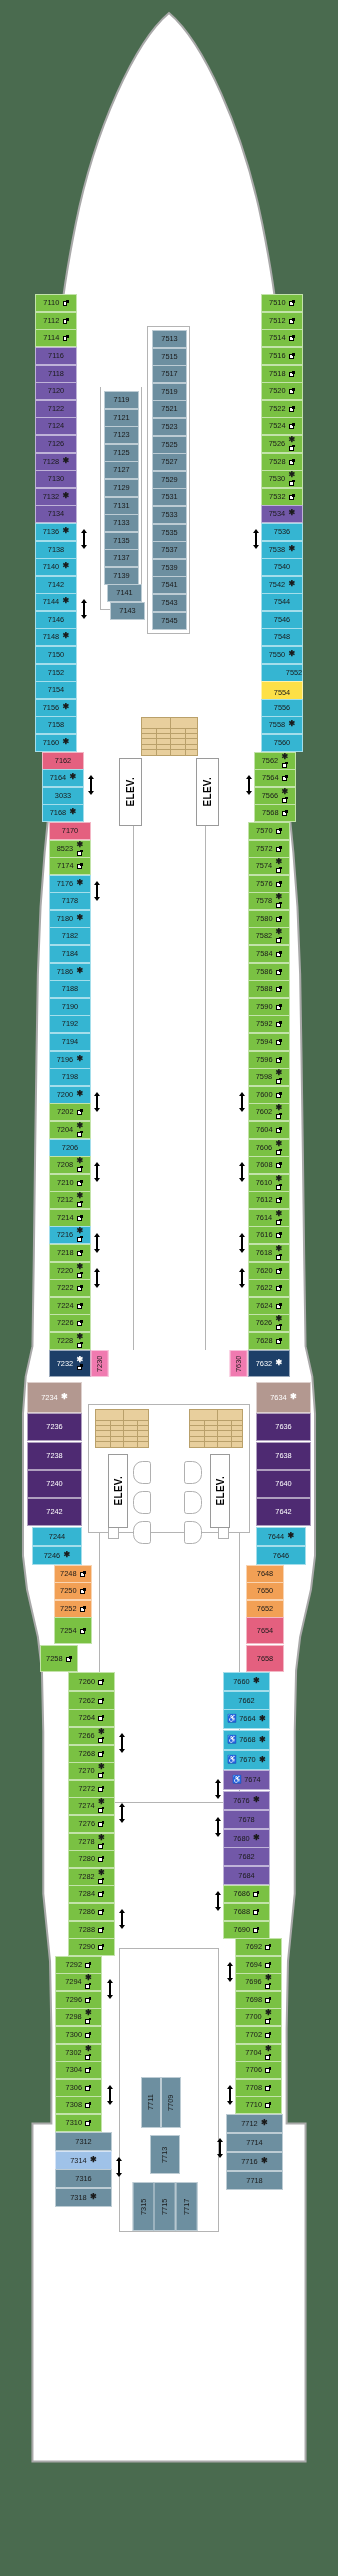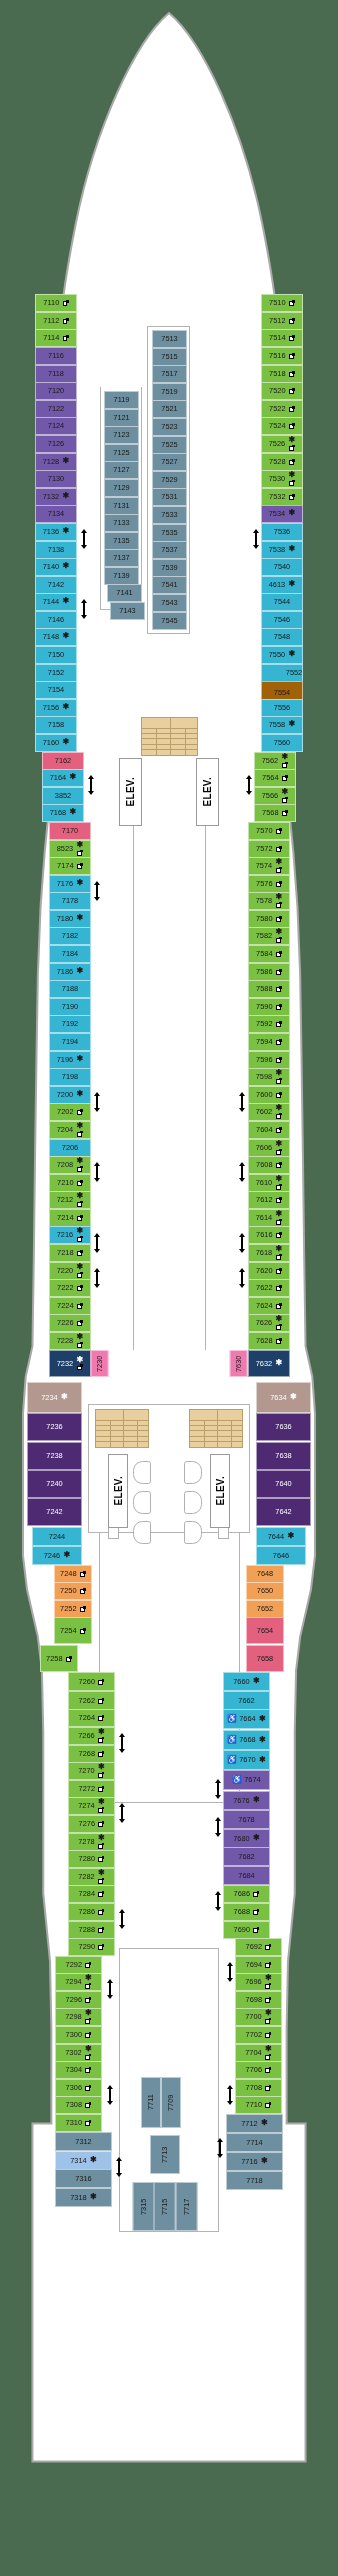--- a/index.html
+++ b/index.html
@@ -378,21 +378,21 @@
       <div class="cab lbl-c" style="left: 42px; top: 752px; width: 42px; height: 17.6px; background: rgb(228, 96, 127);">
         <span class="num">7162</span>
       </div>
       <div class="cab lbl-c" style="left: 42px; top: 769px; width: 42px; height: 17.6px; background: rgb(53, 181, 210);">
         <span class="num">7164</span>
         <span class="icons">
           <span class="ast">✱</span>
         </span>
       </div>
       <div class="cab lbl-c" style="left: 42px; top: 787px; width: 42px; height: 17.6px; background: rgb(53, 181, 210);">
-        <span class="num">3852</span>
+        <span class="num">3033</span>
       </div>
       <div class="cab lbl-c" style="left: 42px; top: 804px; width: 42px; height: 17.6px; background: rgb(53, 181, 210);">
         <span class="num">7168</span>
         <span class="icons">
           <span class="ast">✱</span>
         </span>
       </div>
       <div class="cab lbl-c" style="left: 49px; top: 822px; width: 42px; height: 17.6px; background: rgb(228, 96, 127);">
         <span class="num">7170</span>
       </div>
@@ -975,21 +975,21 @@
       <div class="cab lbl-c" style="left: 261px; top: 541px; width: 42px; height: 17.6px; background: rgb(53, 181, 210);">
         <span class="num">7538</span>
         <span class="icons">
           <span class="ast">✱</span>
         </span>
       </div>
       <div class="cab lbl-c" style="left: 261px; top: 558px; width: 42px; height: 17.6px; background: rgb(53, 181, 210);">
         <span class="num">7540</span>
       </div>
       <div class="cab lbl-c" style="left: 261px; top: 576px; width: 42px; height: 17.6px; background: rgb(53, 181, 210);">
-        <span class="num">4613</span>
+        <span class="num">7542</span>
         <span class="icons">
           <span class="ast">✱</span>
         </span>
       </div>
       <div class="cab lbl-c" style="left: 261px; top: 593px; width: 42px; height: 17.6px; background: rgb(53, 181, 210);">
         <span class="num">7544</span>
       </div>
       <div class="cab lbl-c" style="left: 261px; top: 611px; width: 42px; height: 17.6px; background: rgb(53, 181, 210);">
         <span class="num">7546</span>
       </div>
@@ -998,21 +998,21 @@
       </div>
       <div class="cab lbl-c" style="left: 261px; top: 646px; width: 42px; height: 17.6px; background: rgb(53, 181, 210);">
         <span class="num">7550</span>
         <span class="icons">
           <span class="ast">✱</span>
         </span>
       </div>
       <div class="cab lbl-c" style="left: 261px; top: 664px; width: 42px; height: 17.6px; background: rgb(53, 181, 210); padding-left: 24px;">
         <span class="num">7552</span>
       </div>
-      <div class="cab lbl-c" style="left: 261px; top: 681px; width: 42px; height: 24px; background: #a16207;">
+      <div class="cab lbl-c" style="left: 261px; top: 681px; width: 42px; height: 24px; background: #fde047;">
         <span class="num">7554</span>
       </div>
       <div class="cab lbl-c" style="left: 261px; top: 699px; width: 42px; height: 17.6px; background: rgb(53, 181, 210);">
         <span class="num">7556</span>
       </div>
       <div class="cab lbl-c" style="left: 261px; top: 716px; width: 42px; height: 17.6px; background: rgb(53, 181, 210);">
         <span class="num">7558</span>
         <span class="icons">
           <span class="ast">✱</span>
         </span>

